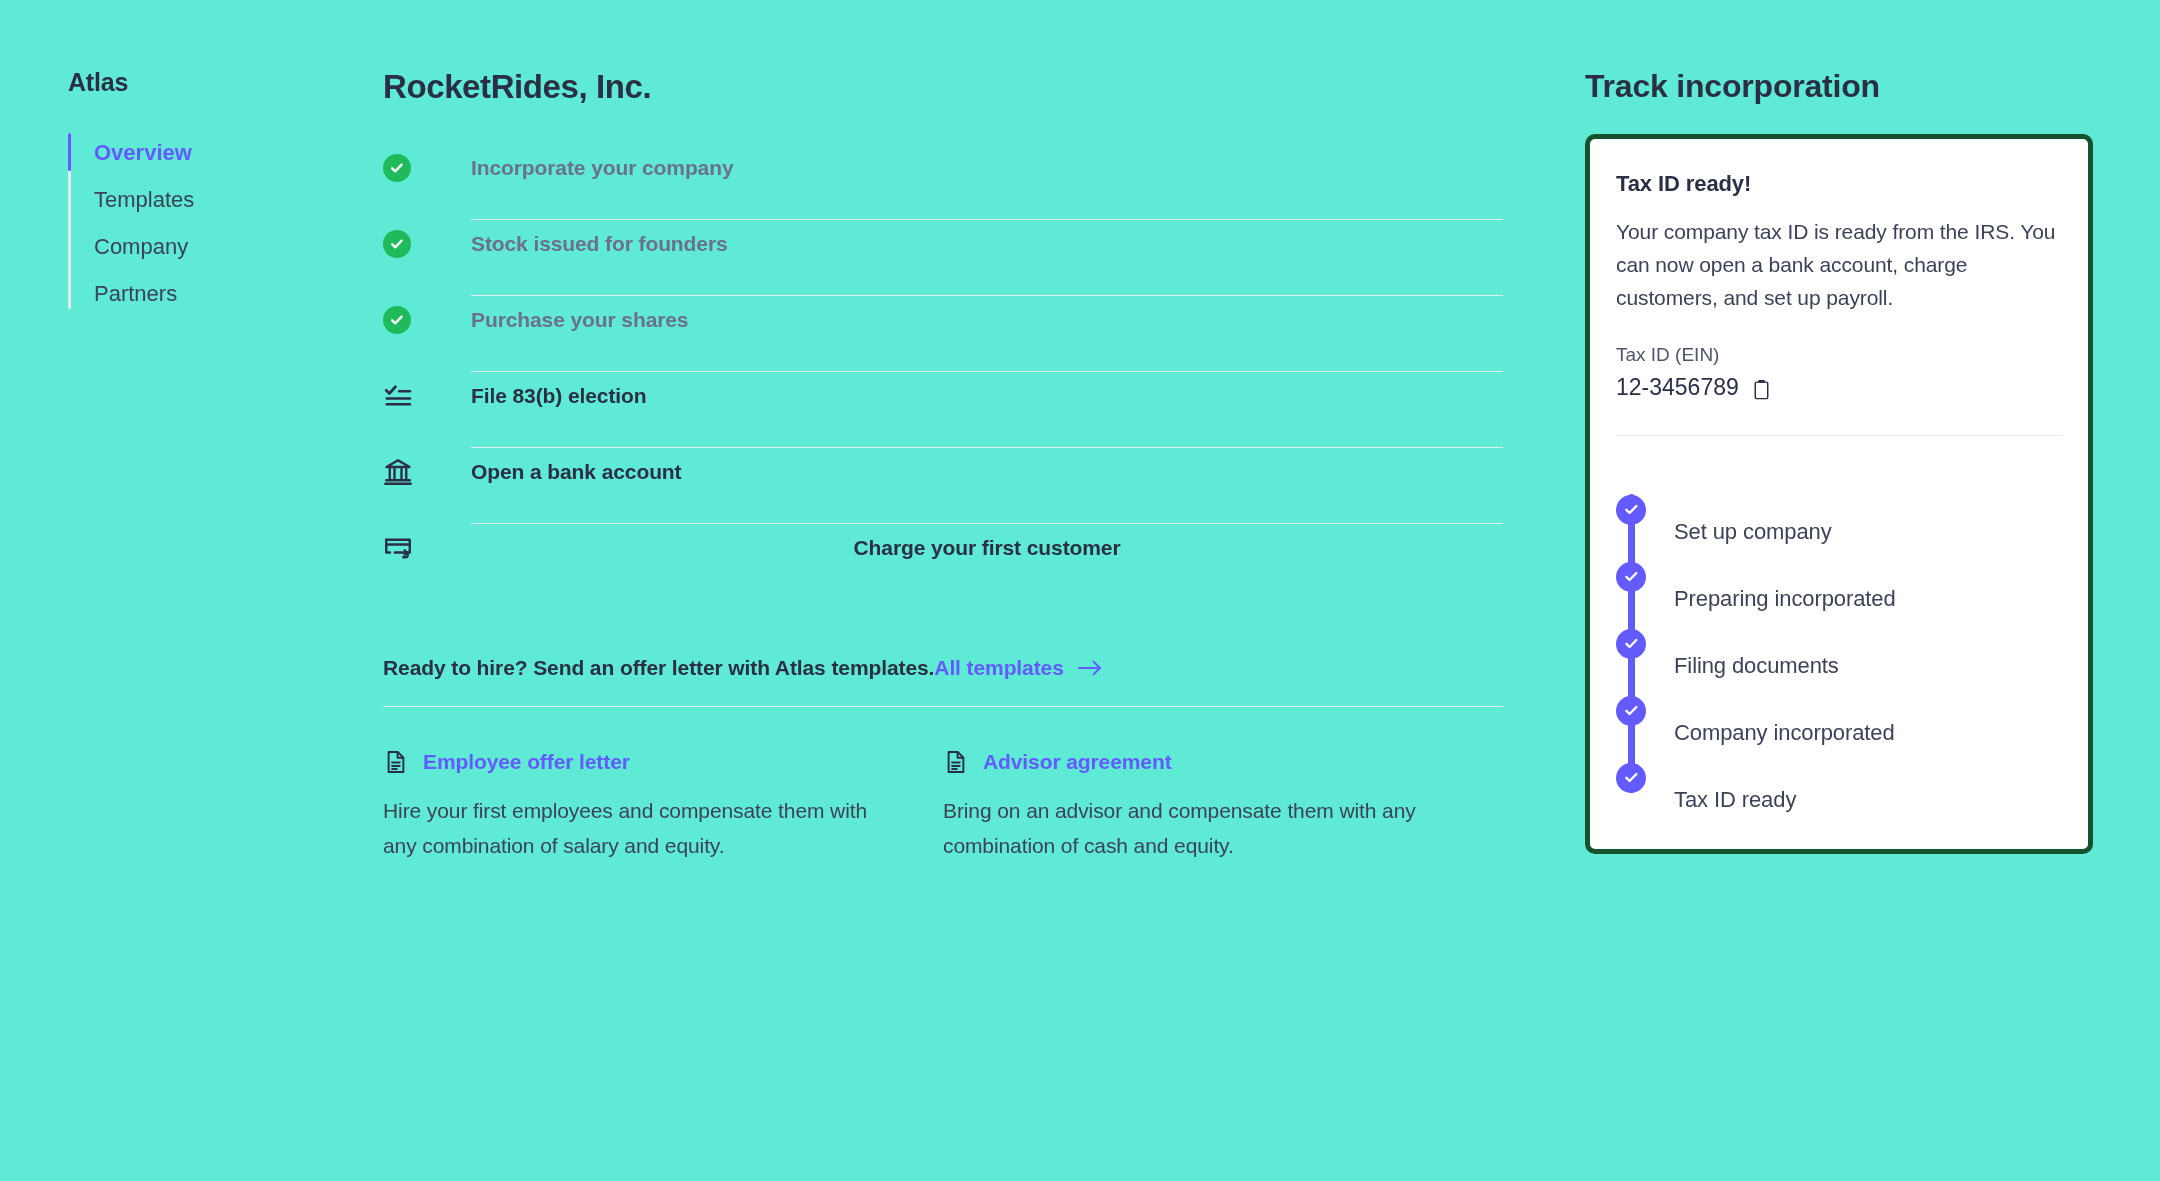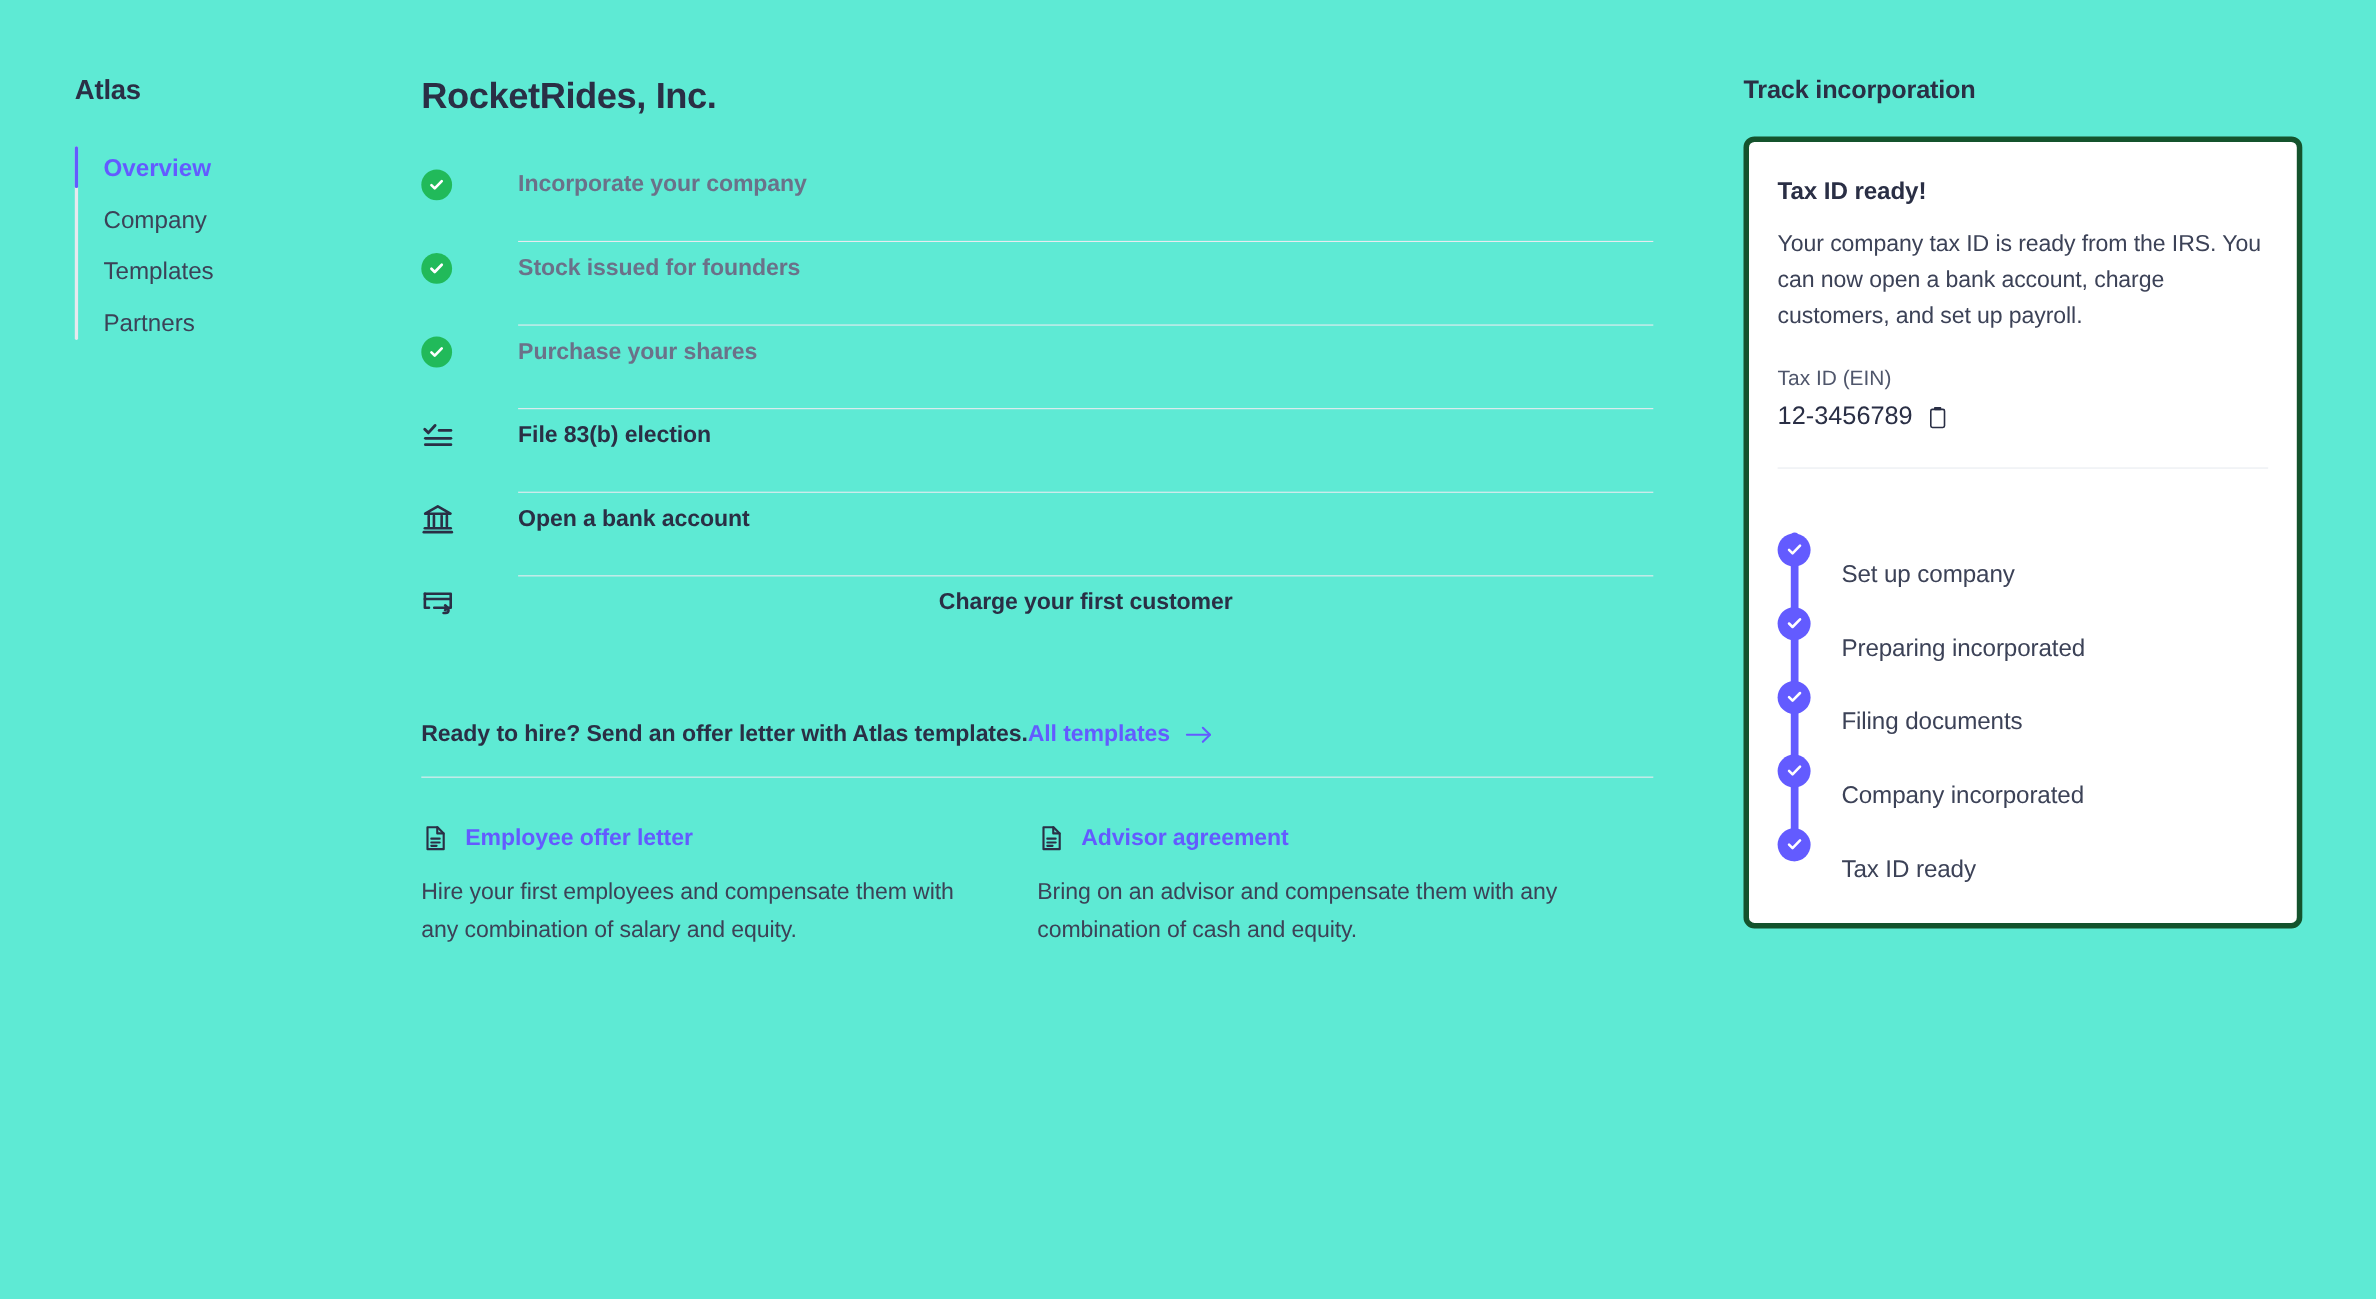--- a/index.html
+++ b/index.html
@@ -185,21 +185,21 @@
   }
 
   
   .rail {
     position: absolute;
     left: 1585px;
     top: 68px;
     width: 508px;
   }
   .rail-title {
-    font-size: 23px;
+    font-size: 32px;
     font-weight: bold;
     color: #2a2f45;
     letter-spacing: -0.2px;
     margin-bottom: 29px;
   }
   .card {
     border: 5px solid #14532d;
     border-radius: 10px;
     background: #ffffff;
     padding: 32px 26px 38px 26px;
@@ -281,22 +281,22 @@
 <body>
 
 <div class="page">
 
   <div class="sidebar">
     <div class="sidebar-title">Atlas</div>
     <div class="nav">
       <div class="nav-rail"></div>
       <div class="nav-rail-active"></div>
       <a class="nav-item active">Overview</a>
+      <a class="nav-item">Templates</a>
       <a class="nav-item">Company</a>
-      <a class="nav-item">Templates</a>
       <a class="nav-item">Partners</a>
     </div>
   </div>
 
   <div class="main">
     <div class="page-title">RocketRides, Inc.</div>
 
     <div class="checklist">
 
       <div class="check-row">

